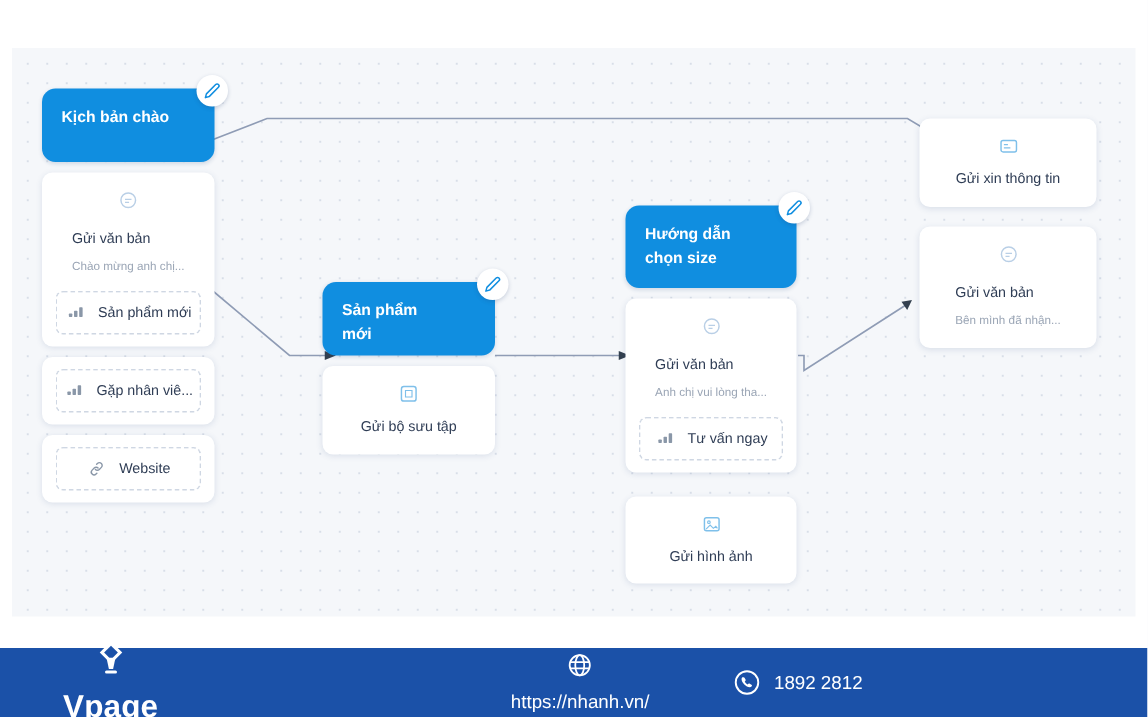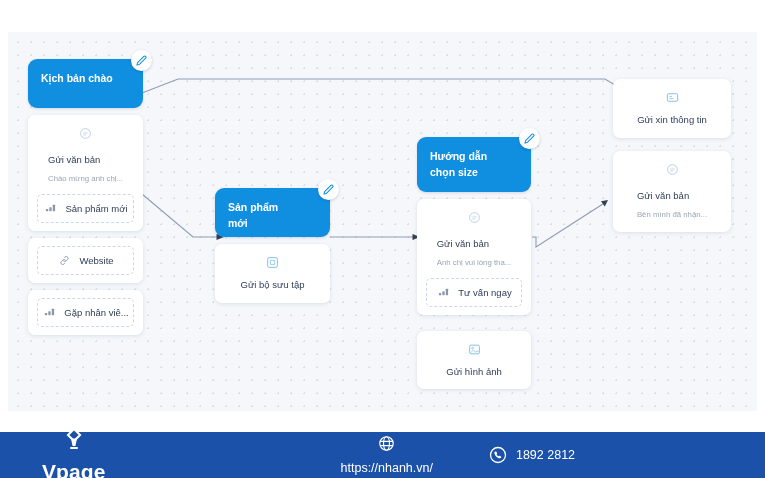--- a/index.html
+++ b/index.html
@@ -158,39 +158,39 @@
                 <rect x="17" y="4" width="5" height="14" rx="1"></rect>
             </svg>
           </span>
           <span>Sản phẩm mới</span>
         </div>
       </div>
 
       <div class="card">
         <div class="dashed-btn" style="margin-top:0">
           <span class="row-ico">
-            <svg width="11" height="11" viewBox="0 0 24 24" fill="none" stroke="#8a97a8" stroke-width="2" stroke-linecap="round">
-              <path d="M10 13a4 4 0 0 0 5.7 0l3-3a4 4 0 1 0-5.7-5.7l-1.2 1.2"></path>
-              <path d="M14 11a4 4 0 0 0-5.7 0l-3 3a4 4 0 1 0 5.7 5.7l1.2-1.2"></path>
-            </svg>
-          </span>
-          <span>Website</span>
-        </div>
-      </div>
-
-      <div class="card">
-        <div class="dashed-btn" style="margin-top:0">
-          <span class="row-ico">
             <svg width="11" height="11" viewBox="0 0 24 24" fill="#8a97a8">
               <rect x="2" y="13" width="5" height="5" rx="1"></rect>
                 <rect x="9.5" y="9" width="5" height="9" rx="1"></rect>
                 <rect x="17" y="4" width="5" height="14" rx="1"></rect>
             </svg>
           </span>
           <span>Gặp nhân viê...</span>
+        </div>
+      </div>
+
+      <div class="card">
+        <div class="dashed-btn" style="margin-top:0">
+          <span class="row-ico">
+            <svg width="11" height="11" viewBox="0 0 24 24" fill="none" stroke="#8a97a8" stroke-width="2" stroke-linecap="round">
+              <path d="M10 13a4 4 0 0 0 5.7 0l3-3a4 4 0 1 0-5.7-5.7l-1.2 1.2"></path>
+              <path d="M14 11a4 4 0 0 0-5.7 0l-3 3a4 4 0 1 0 5.7 5.7l1.2-1.2"></path>
+            </svg>
+          </span>
+          <span>Website</span>
         </div>
       </div>
     </div>
 
     <div class="node" id="node2">
       <div class="node-head">
         <span>Sản phẩm mới</span>
         <span class="edit-badge">
           <svg width="11" height="11" viewBox="0 0 24 24" fill="none" stroke="#108ee0" stroke-width="2.2" stroke-linecap="round" stroke-linejoin="round">
             <path d="M17 3a2.8 2.8 0 0 1 4 4L7.5 20.5 2 22l1.5-5.5z"></path>

